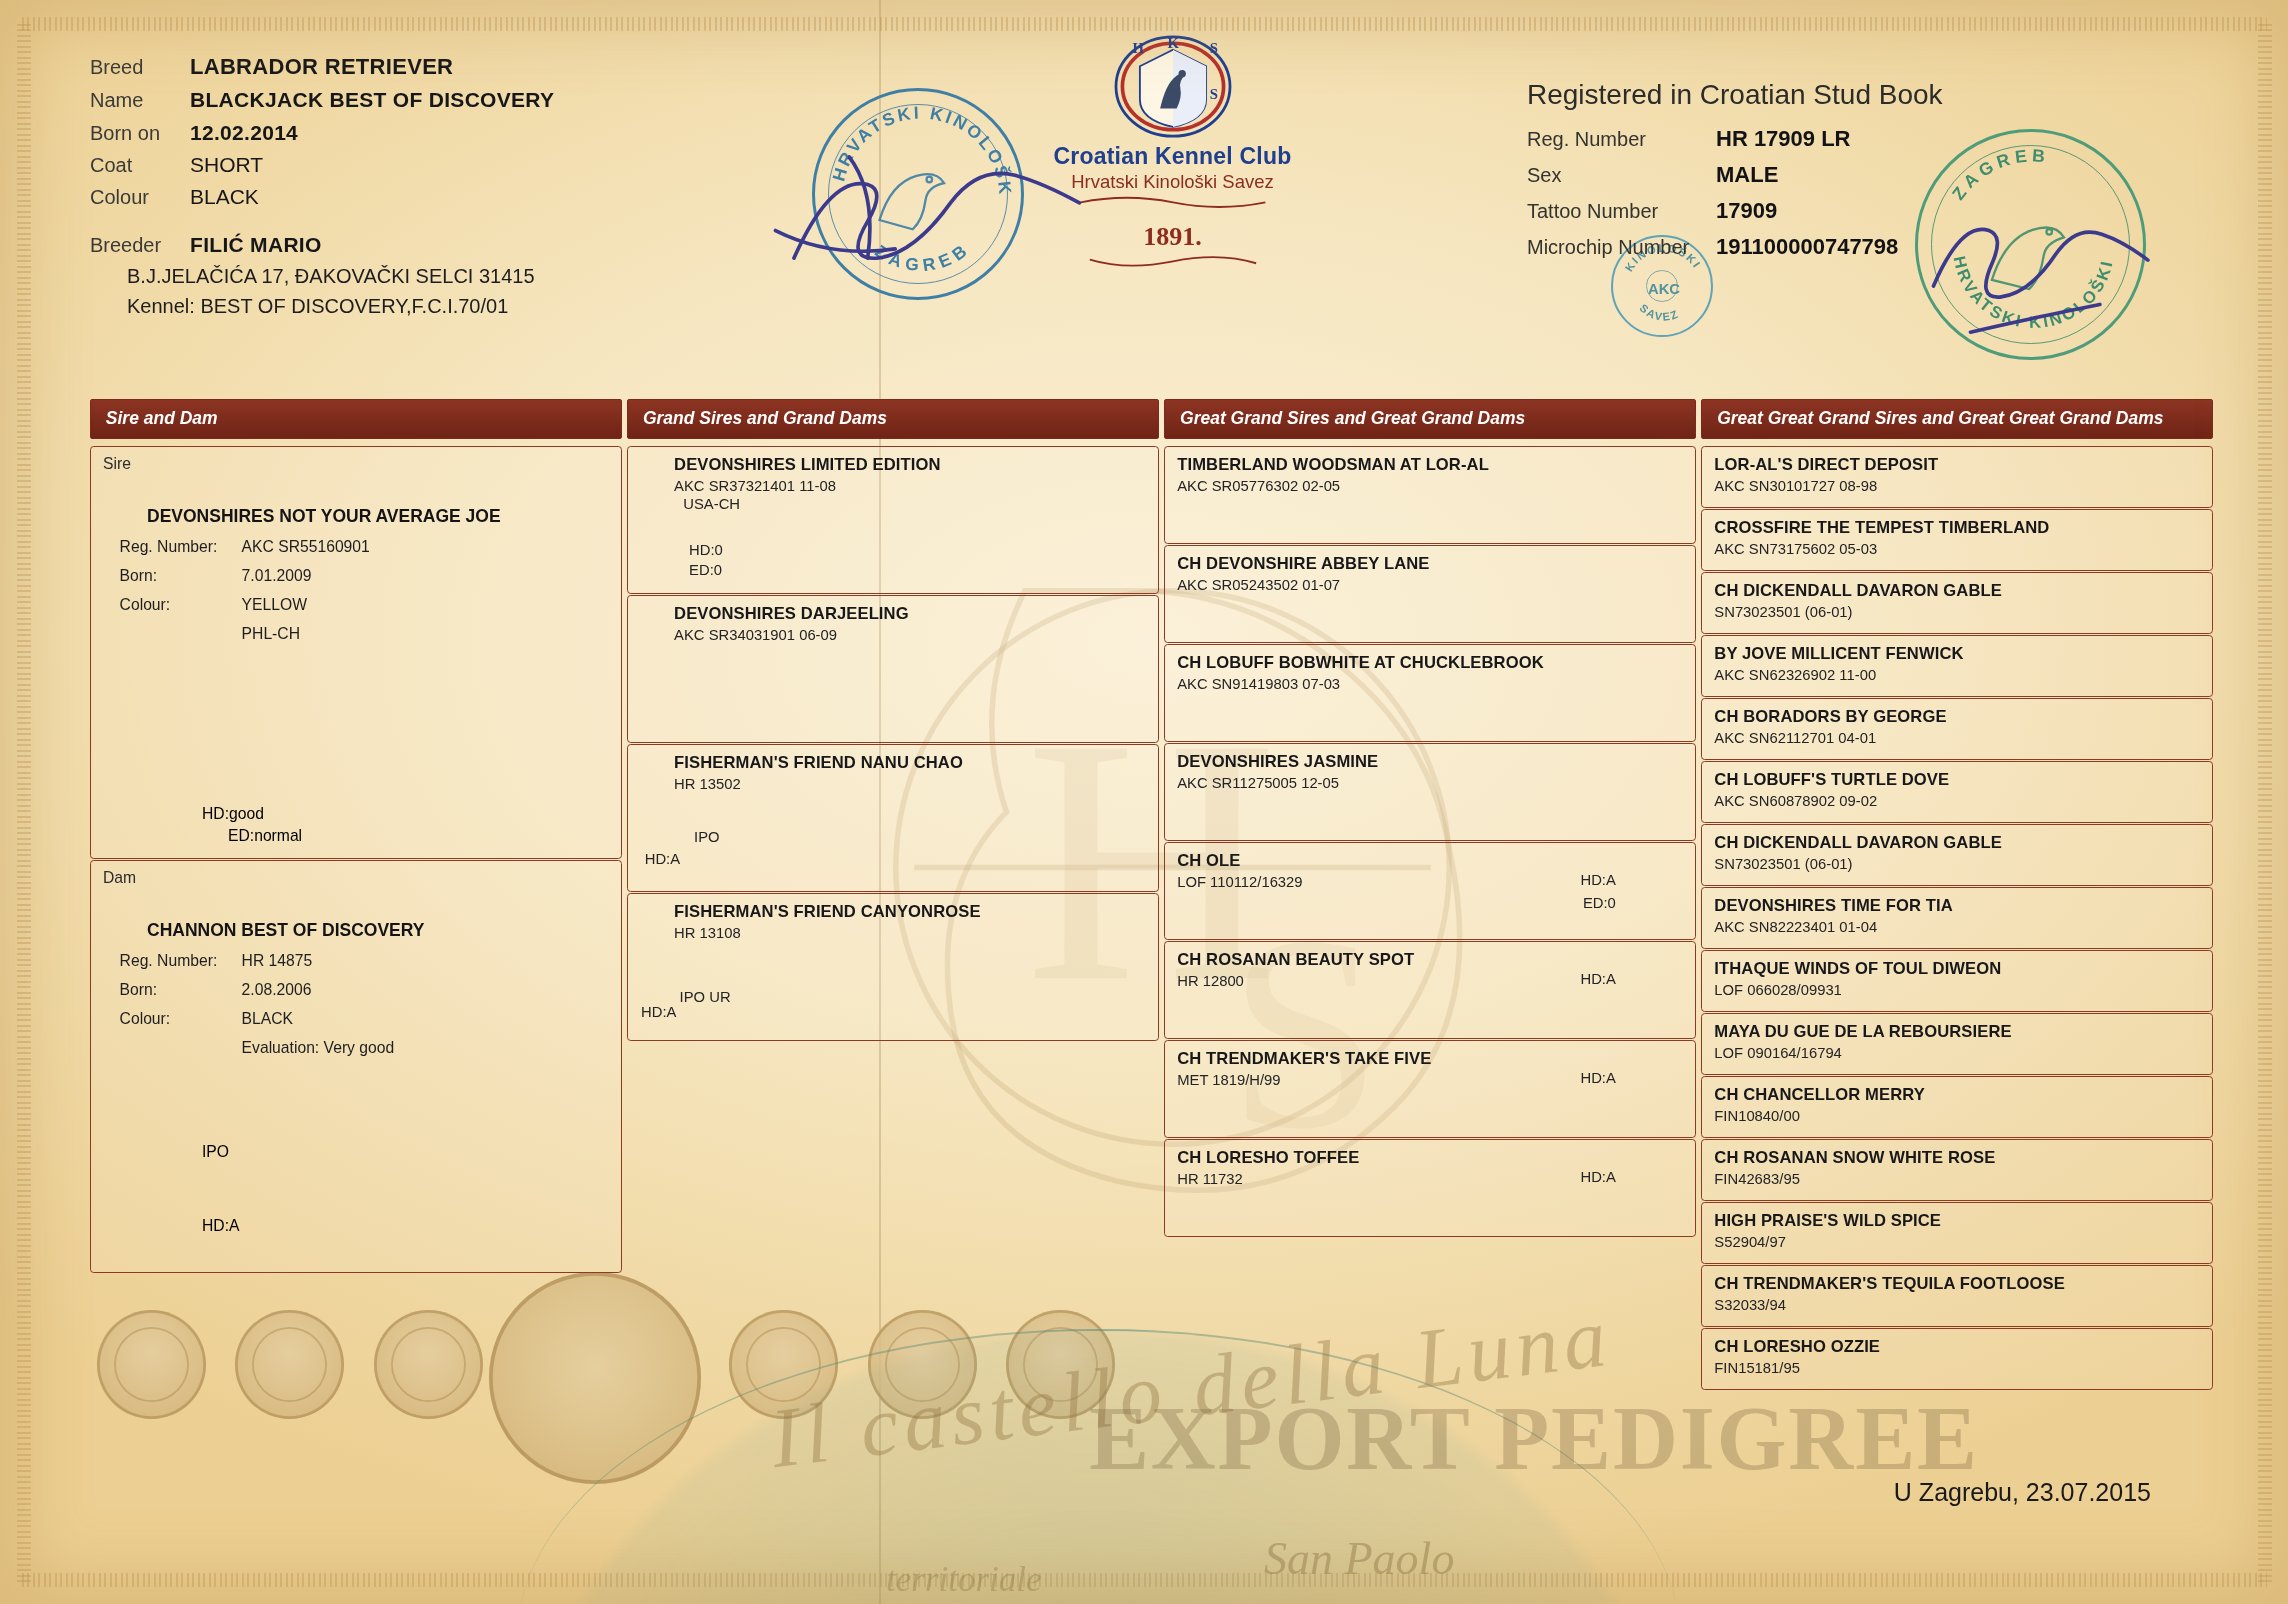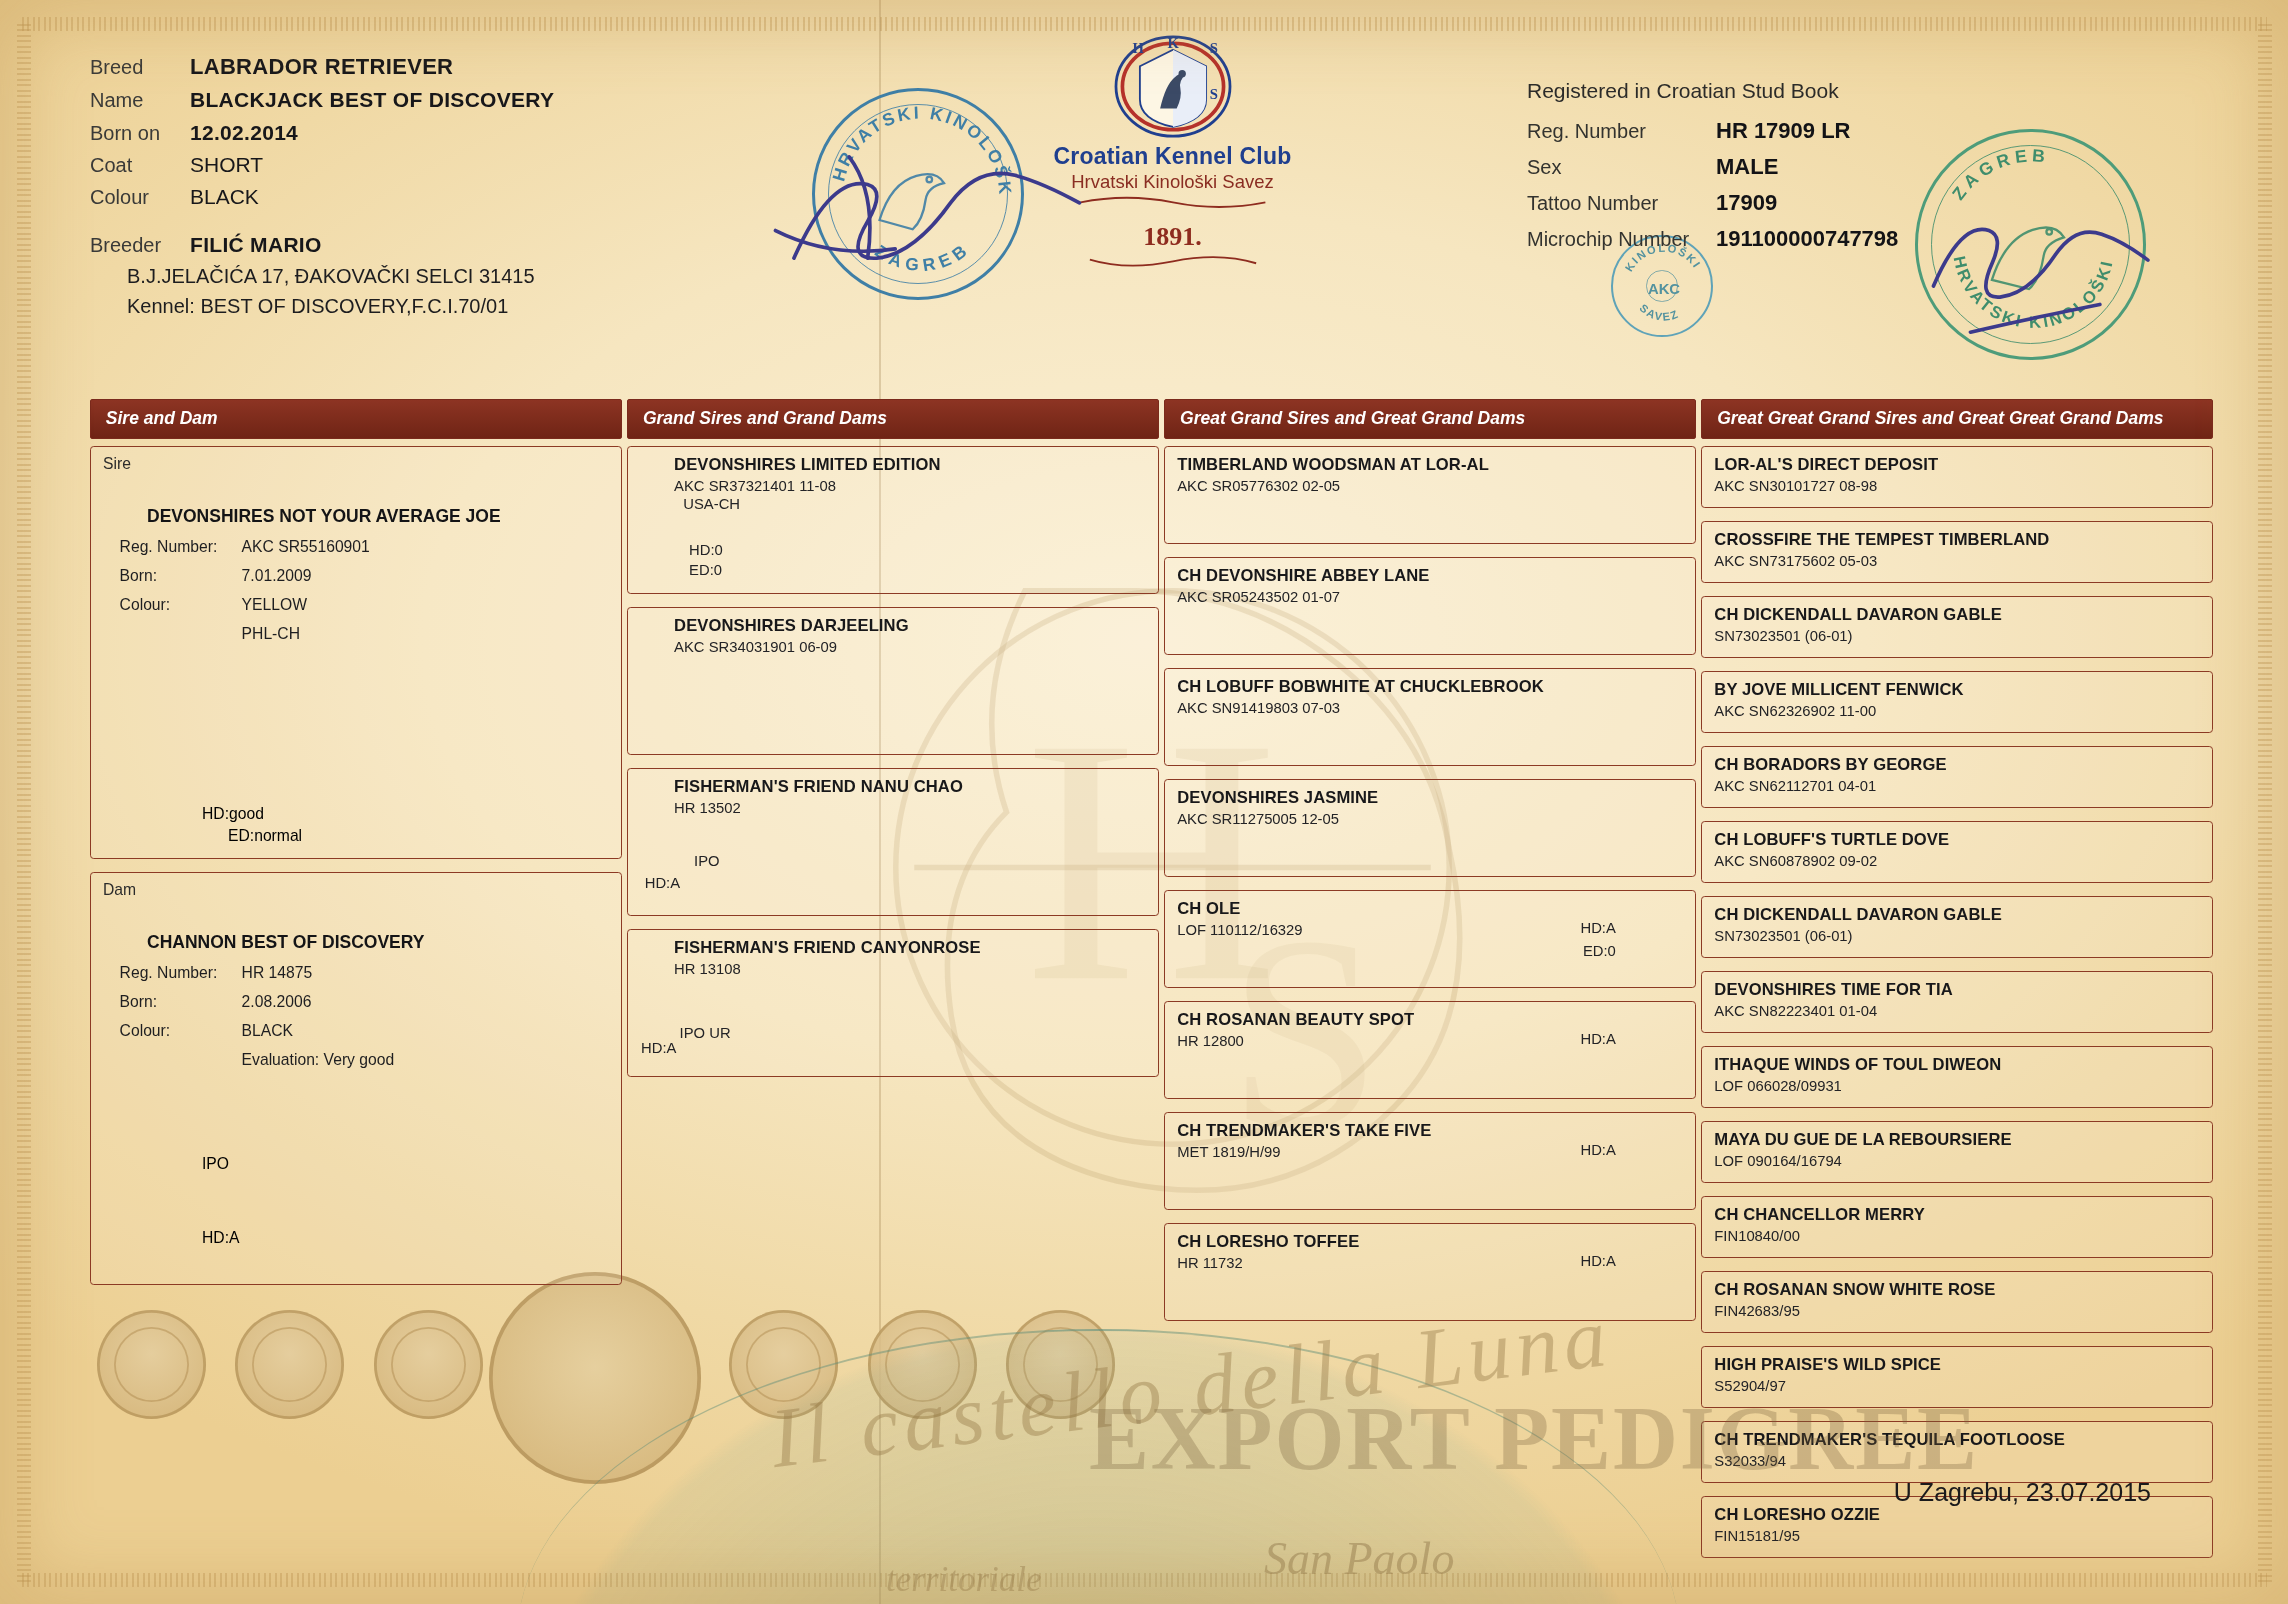--- a/index.html
+++ b/index.html
@@ -37,21 +37,21 @@
   .hval.b { font-weight:bold; letter-spacing:0.3px; }
   .hval.big { font-size:22px; }
   .breeder { margin-top:24px; }
   .breeder .l2 { font-size:20px; color:#1d1d1f; margin:6.5px 0 0 37px; }
   .breeder .l3 { font-size:20px; color:#1d1d1f; margin:6.5px 0 0 37px; }
 
   .hdr-right { position:absolute; left:1527px; top:79px; width:701px; z-index:12; }
   .rrow { display:flex; align-items:baseline; margin-bottom:10px; }
   .rlab { width:189px; font-size:20px; color:#33332f; }
   .rval { font-size:22px; font-weight:bold; color:#131316; }
-  .rtitle { font-size:21px; color:#2c2c2a; margin-bottom:14.8px; }
+  .rtitle { font-size:28px; color:#2c2c2a; margin-bottom:14.8px; }
 
   
   .emblem { position:absolute; left:1020px; top:35px; width:305px; text-align:center; z-index:12;}
   .shield-wrap { position:relative; width:118px; height:102px; margin:0 auto; }
   .ckc-name { font-size:23px; font-weight:bold; color:#1f3f8f; margin-top:5.5px; letter-spacing:0.2px;}
   .ckc-sub { font-size:18.5px; color:#8a2d22; margin-top:1.8px;}
   .ckc-year { font-family:"Liberation Serif", serif; font-size:26px; color:#8e2c1f; font-weight:bold; margin-top:9.2px;}
   .flourish { width:194px; height:14.8px; margin:1.8px auto 0; }
 
   
@@ -78,21 +78,21 @@
   .colhead > div{
     color:#fff; font-size:17.5px; font-style:italic; font-weight:bold;
     padding:8.3px 14.8px;
     border:0.9px solid #7a2a1c;
     background:linear-gradient(180deg,#8d3423 0%, #6f2415 100%);
     border-radius:2px;
   }
   .ch1{ width:533px } .ch2{ width:533px } .ch3{ width:533px } .ch4{ width:513px }
 
   .grid { display:flex; gap:5.5px; margin-top:7.4px; }
-  .col { display:flex; flex-direction:column; gap:13px; }
+  .col { display:flex; flex-direction:column; gap:1px; }
   .c1{ width:533px } .c2{ width:533px } .c3{ width:533px } .c4{ width:513px }
 
   .cell{
     border:1.4px solid #8c3a24; border-radius:3.7px;
     background:rgba(255,250,235,0.12);
     position:relative;
     padding:8.3px 12px;
   }
   .nm { font-size:16.6px; font-weight:bold; color:#18181a; letter-spacing:0.1px; }
   .reg { font-size:14.8px; color:#232326; margin-top:2.8px; }

